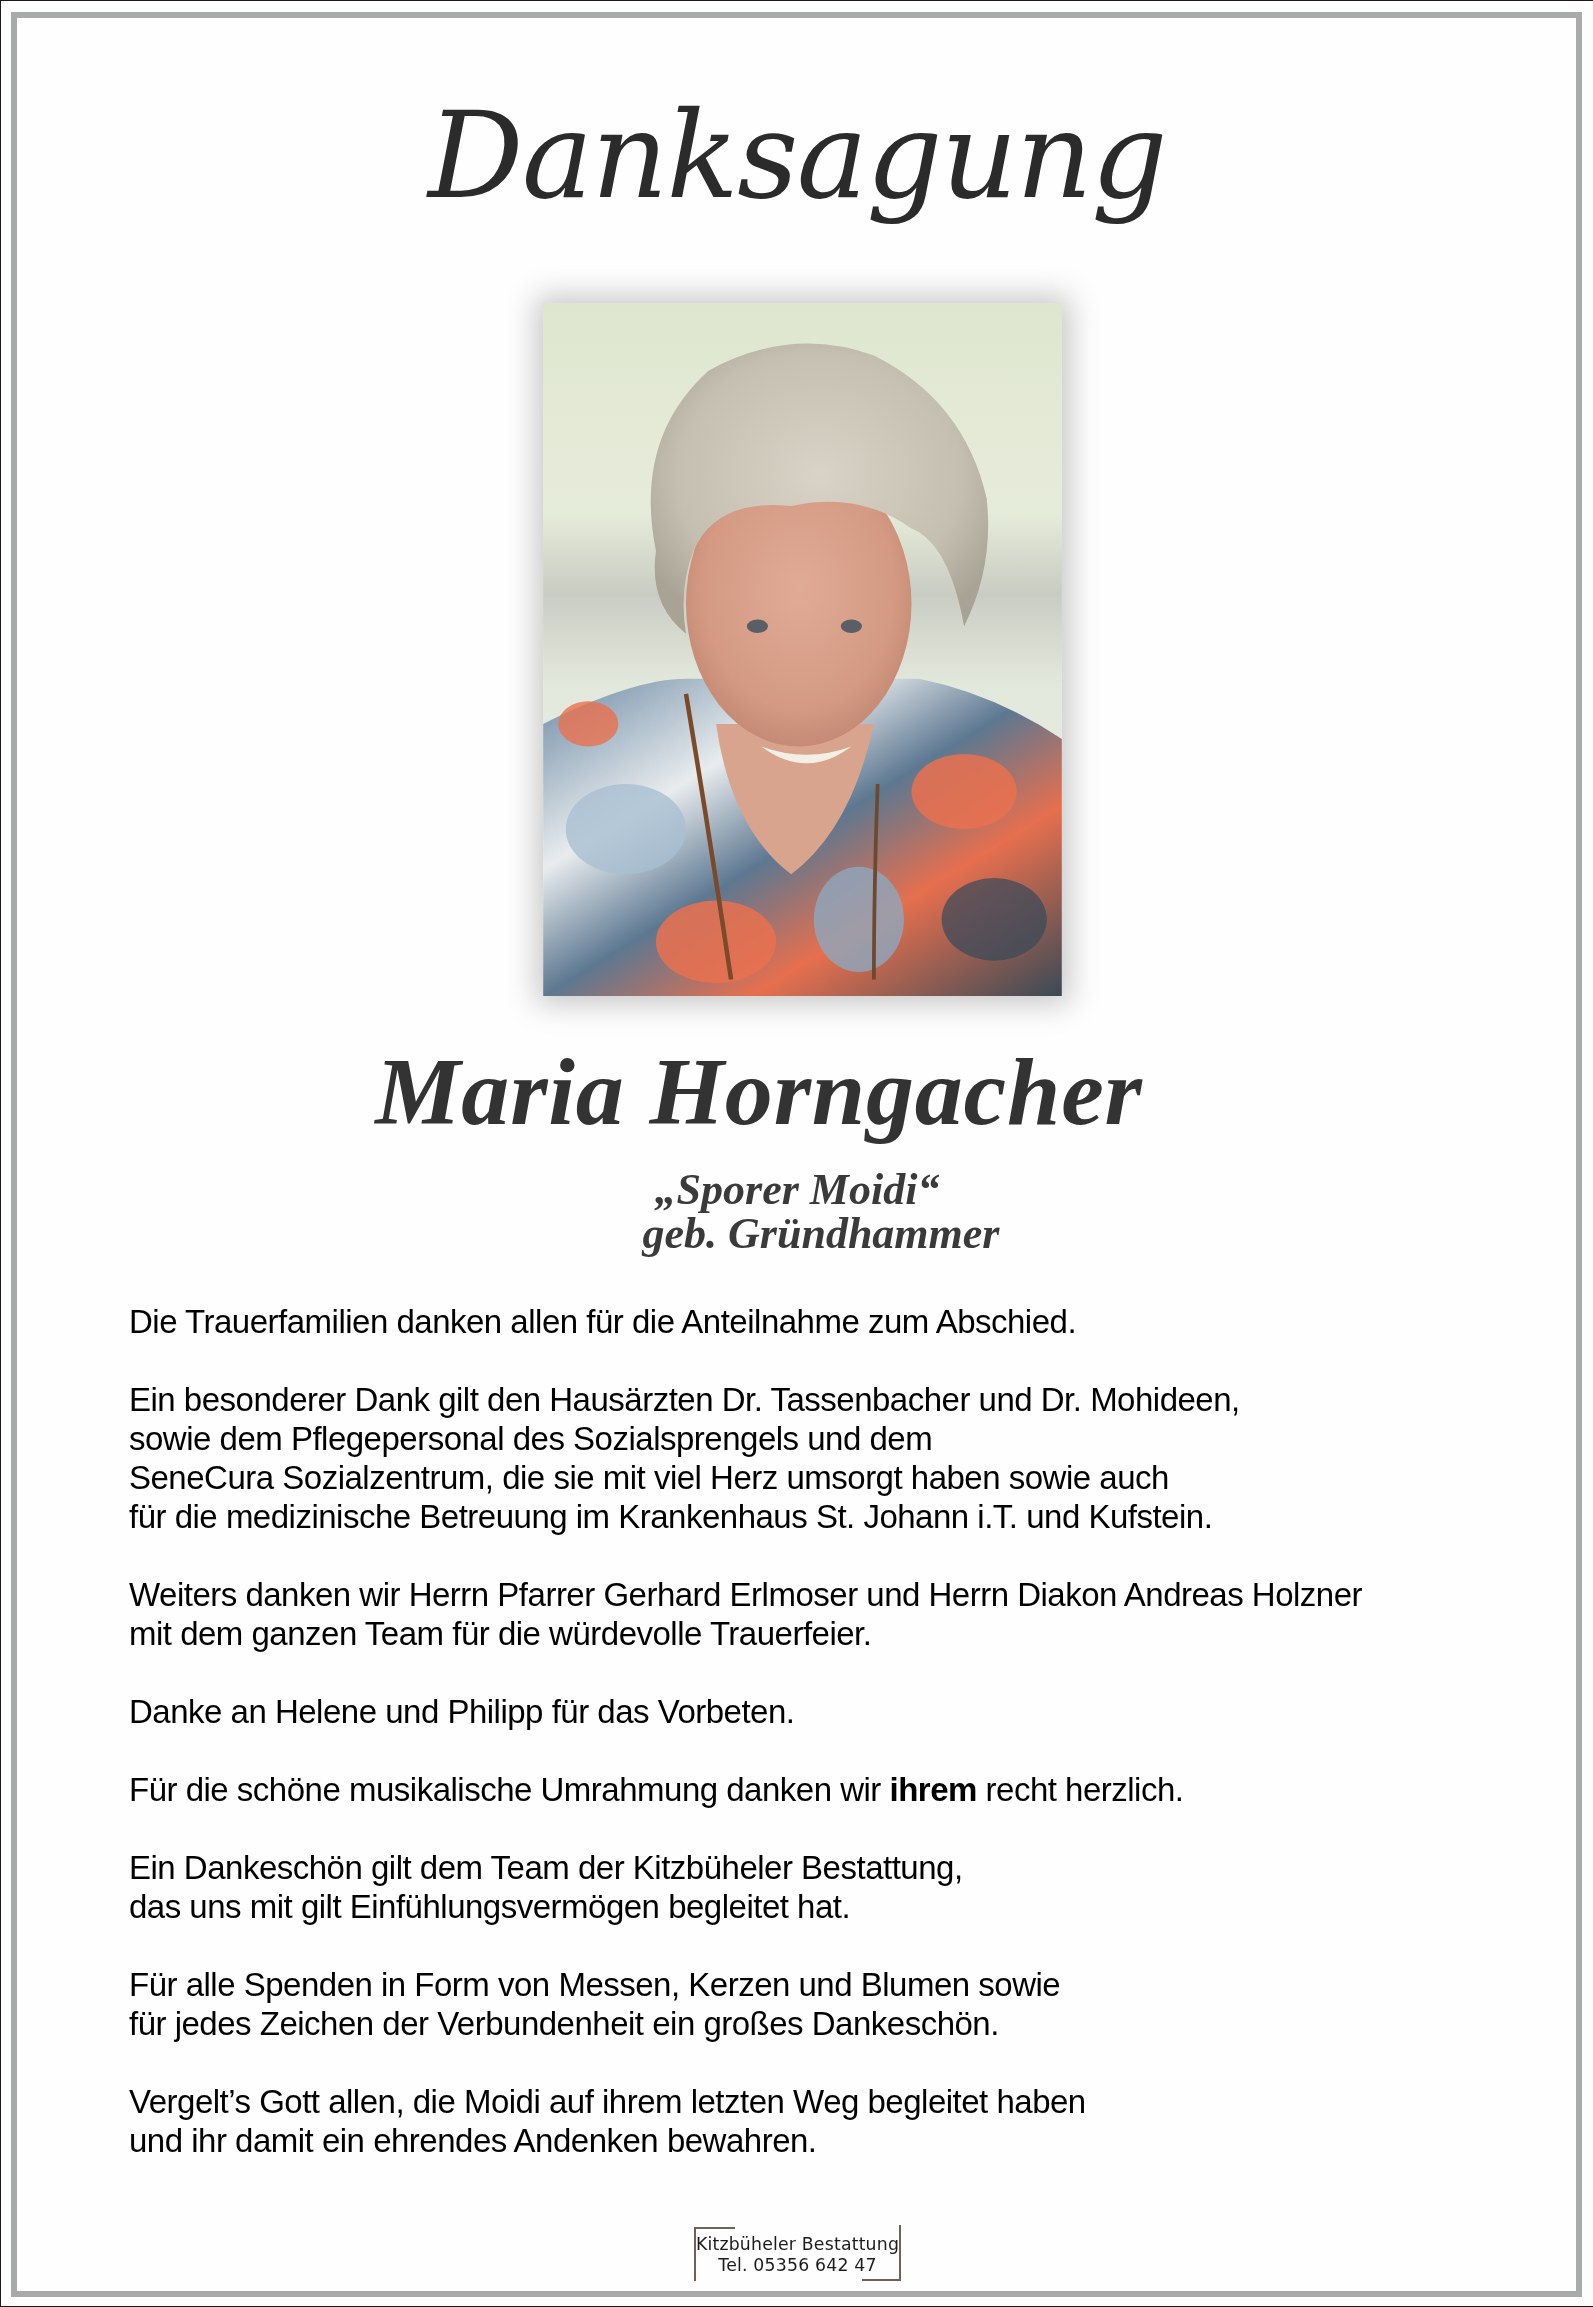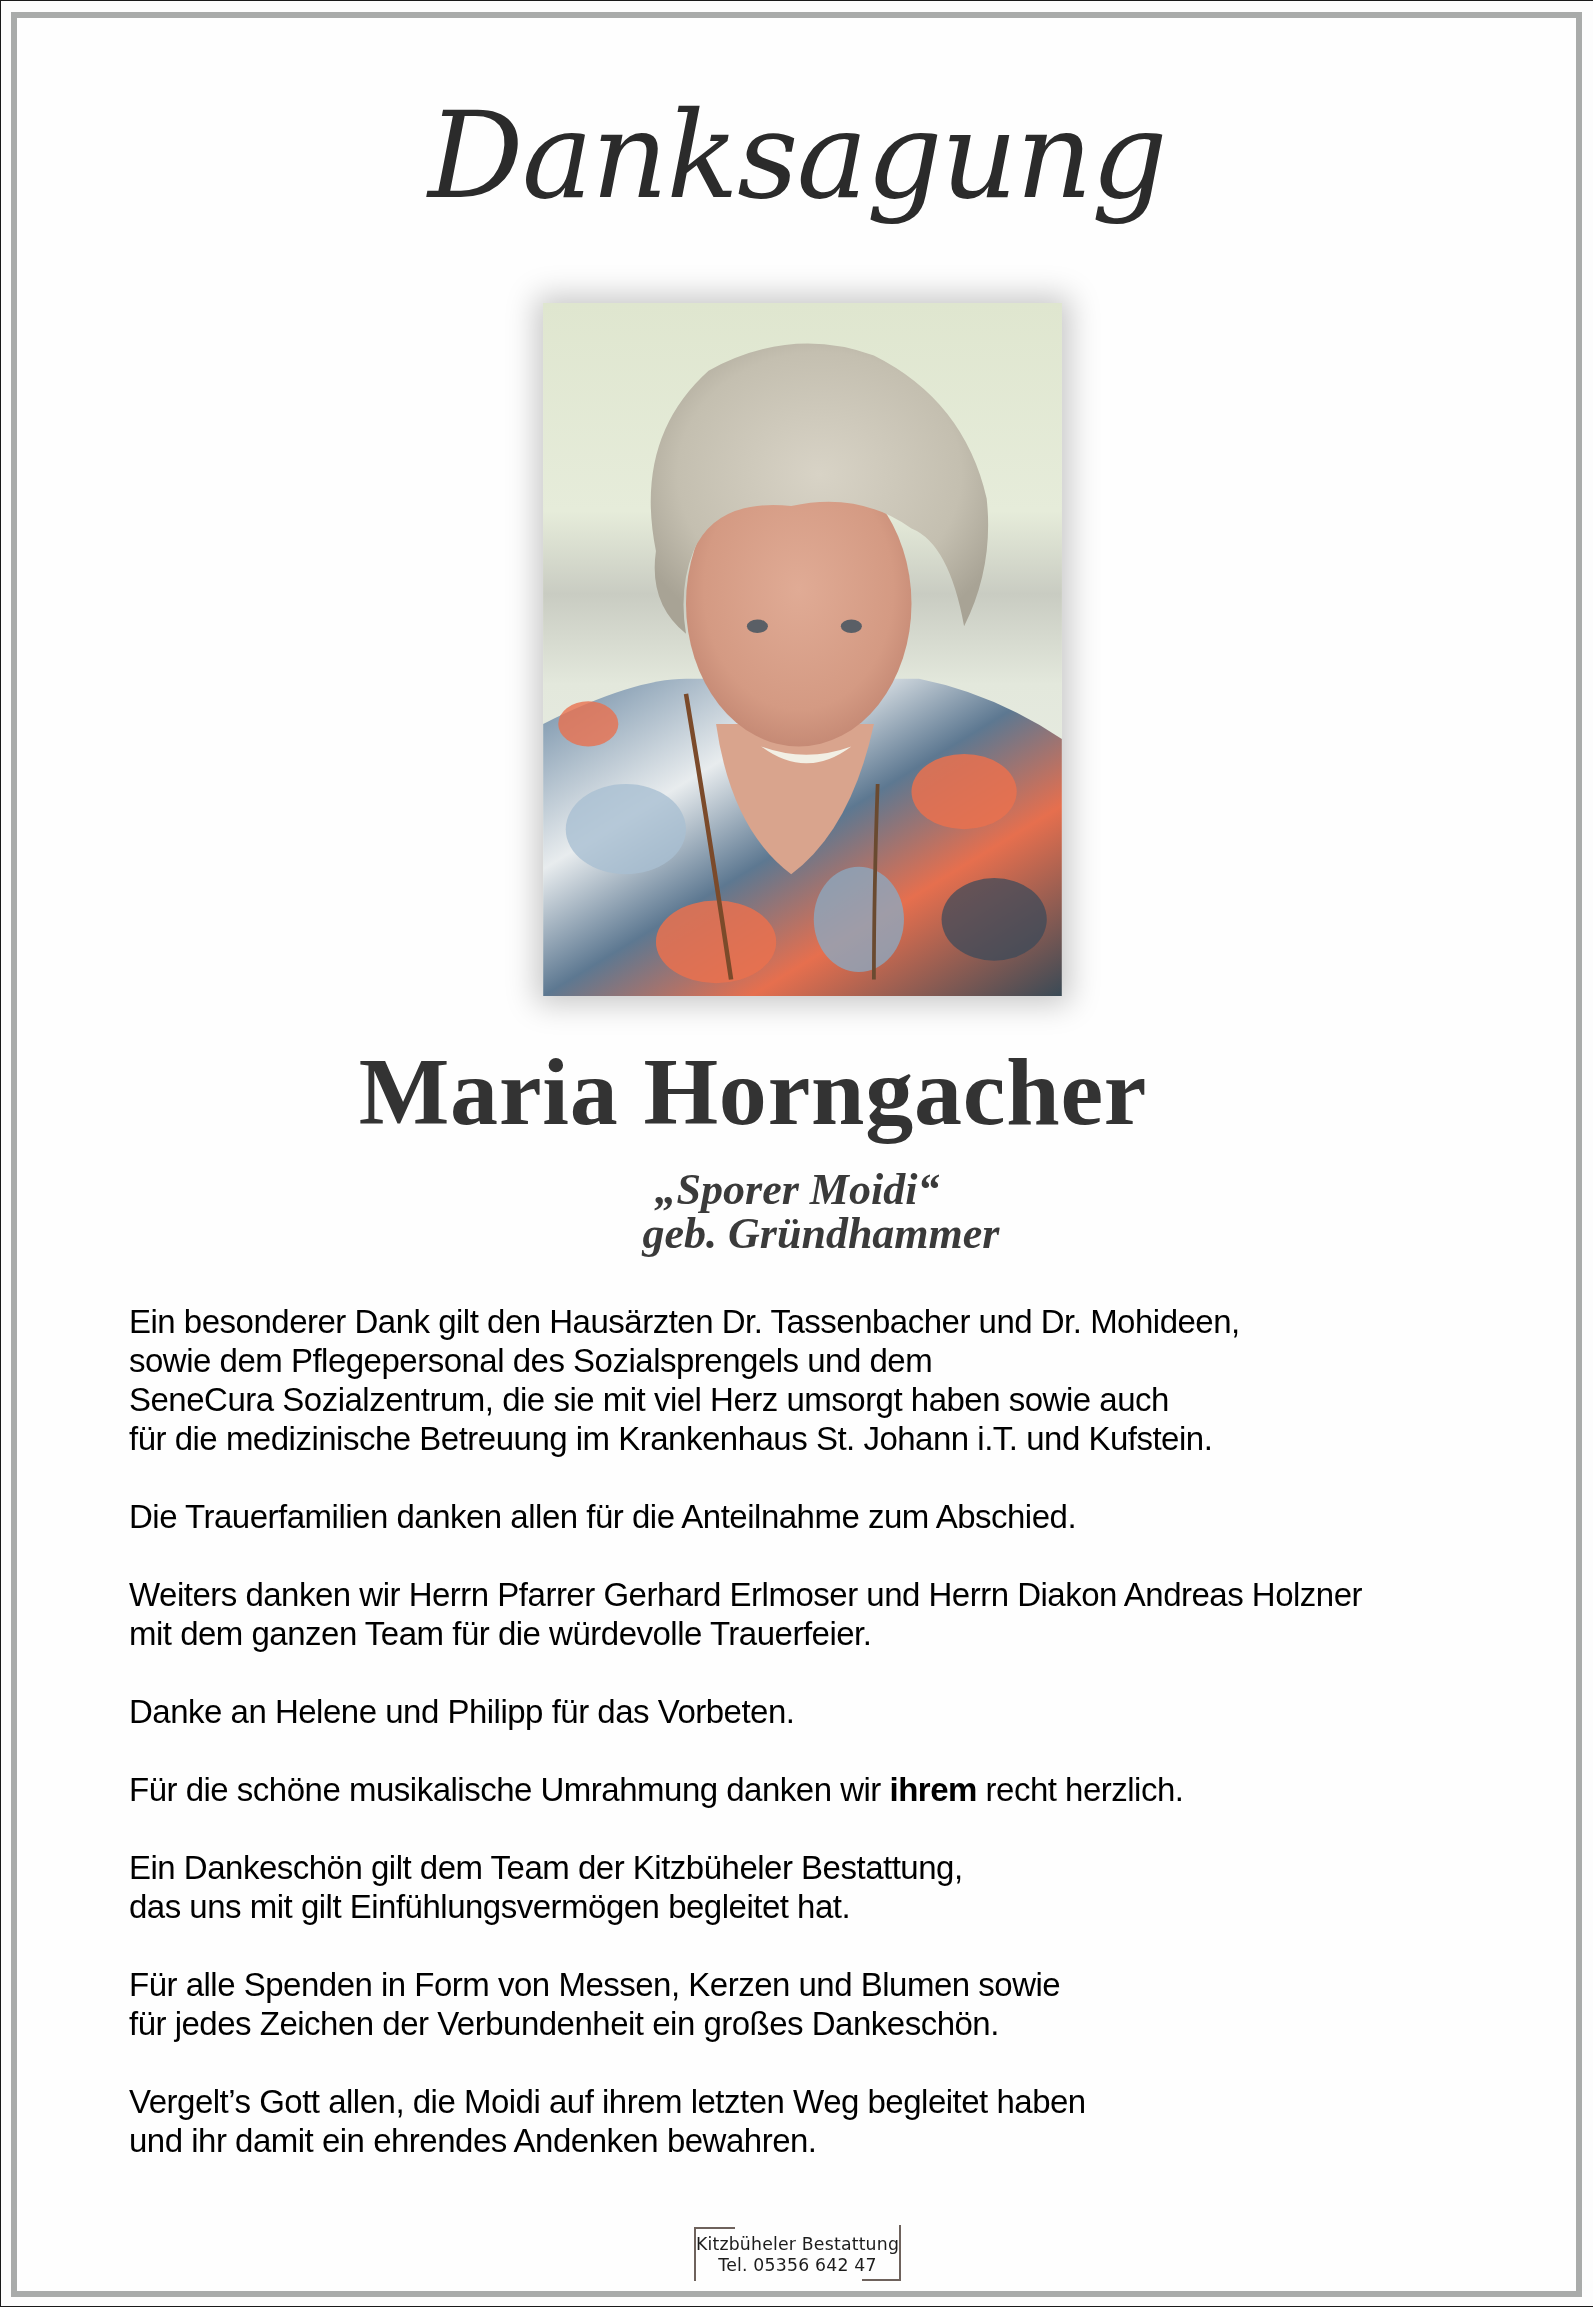--- a/index.html
+++ b/index.html
@@ -21,22 +21,22 @@
     position: absolute; left: 543px; top: 303px; width: 519px; height: 693px;
     box-shadow: 0 0 28.6px 7.5px rgba(0,0,0,0.22);
   }
   .photo {
     position: absolute; left: 543px; top: 303px; width: 519px; height: 693px;
     overflow: hidden;
     background: linear-gradient(180deg, #e0e6d2 0%, #e9efdd 25%, #d9dccf 40%, #e8ede0 55%, #ecefe7 100%);
   }
   .photo svg { display: block; width: 519px; height: 693px; }
   .name {
-    position: absolute; left: 10px; top: 1039px; width: 1486px; text-align: center;
-    font-family: "Liberation Serif", serif; font-weight: bold;
+    position: absolute; left: 16px; top: 1039px; width: 1486px; text-align: center;
+    font-family: "Liberation Serif", serif; font-style: italic; font-weight: bold;
     font-size: 96px; line-height: 105px; color: #333333; letter-spacing: 0.8px;
   }
   .subline {
     position: absolute; left: 0; width: 1594px; text-align: center;
     font-family: "Liberation Serif", serif; font-style: italic; font-weight: bold;
     font-size: 44px; line-height: 42px; color: #3a3a3a;
   }
   .subline.nick { top: 1169px; }
   .subline.born { top: 1213px; padding-left: 24px; }
   .body-text {
@@ -124,27 +124,27 @@
     <path d="M445 640 Q440 780 440 900" stroke="#6a4a30" stroke-width="5" fill="none"></path>
   </svg>
 </div>
 
 <div class="name">Maria Horngacher</div>
 <div class="subline nick">„Sporer Moidi“</div>
 <div class="subline born">geb. Gründhammer</div>
 
 <div class="body-text">
   <p class="para">
+    <span class="line">Die Trauerfamilien danken allen für die Anteilnahme zum Abschied.</span>
+  </p>
+  <p class="para">
     <span class="line">Ein besonderer Dank gilt den Hausärzten Dr. Tassenbacher und Dr. Mohideen,</span>
     <span class="line">sowie dem Pflegepersonal des Sozialsprengels und dem</span>
     <span class="line">SeneCura Sozialzentrum, die sie mit viel Herz umsorgt haben sowie auch</span>
     <span class="line">für die medizinische Betreuung im Krankenhaus St. Johann i.T. und Kufstein.</span>
-  </p>
-  <p class="para">
-    <span class="line">Die Trauerfamilien danken allen für die Anteilnahme zum Abschied.</span>
   </p>
   <p class="para">
     <span class="line">Weiters danken wir Herrn Pfarrer Gerhard Erlmoser und Herrn Diakon Andreas Holzner</span>
     <span class="line">mit dem ganzen Team für die würdevolle Trauerfeier.</span>
   </p>
   <p class="para">
     <span class="line">Danke an Helene und Philipp für das Vorbeten.</span>
   </p>
   <p class="para">
     <span class="line"><span>Für die schöne musikalische Umrahmung danken wir </span><span class="bold">ihrem</span><span> recht herzlich.</span></span>

